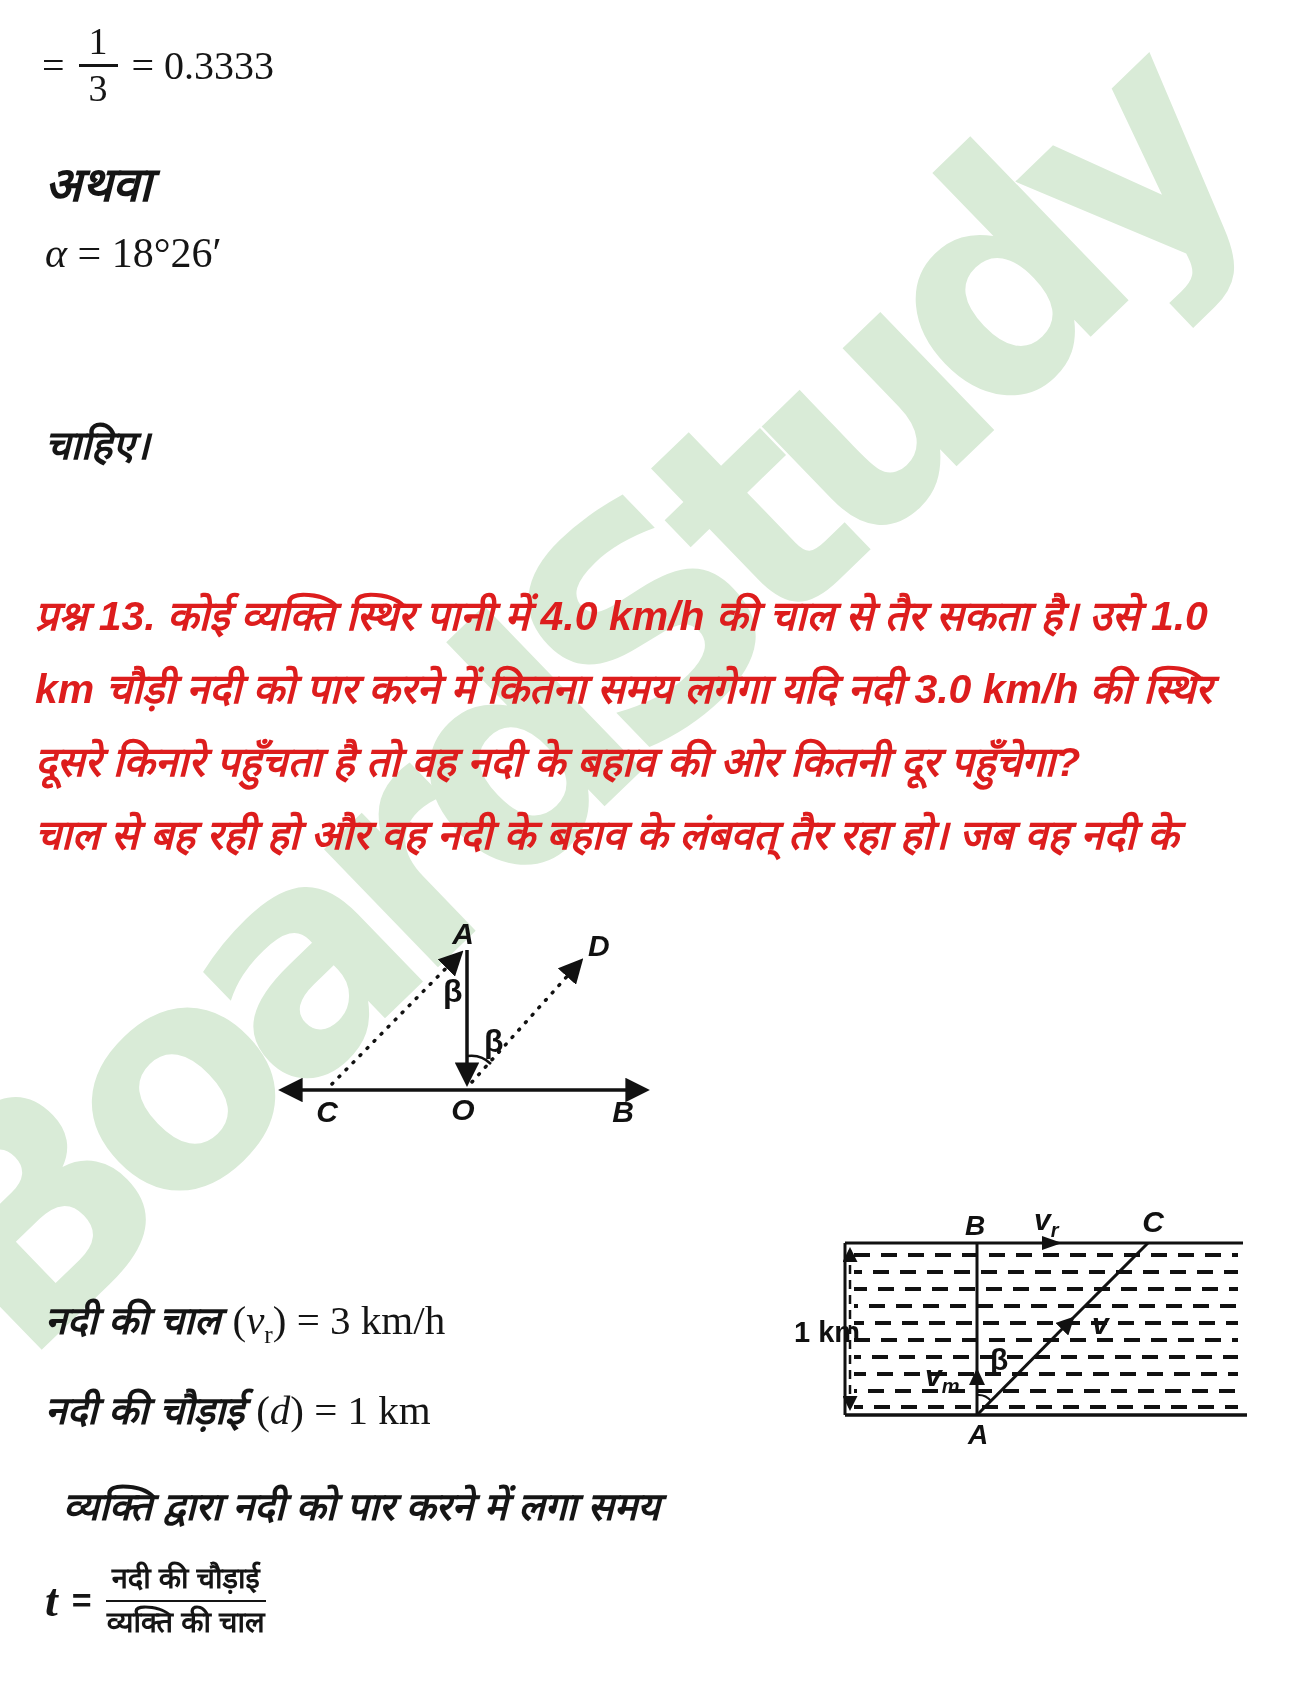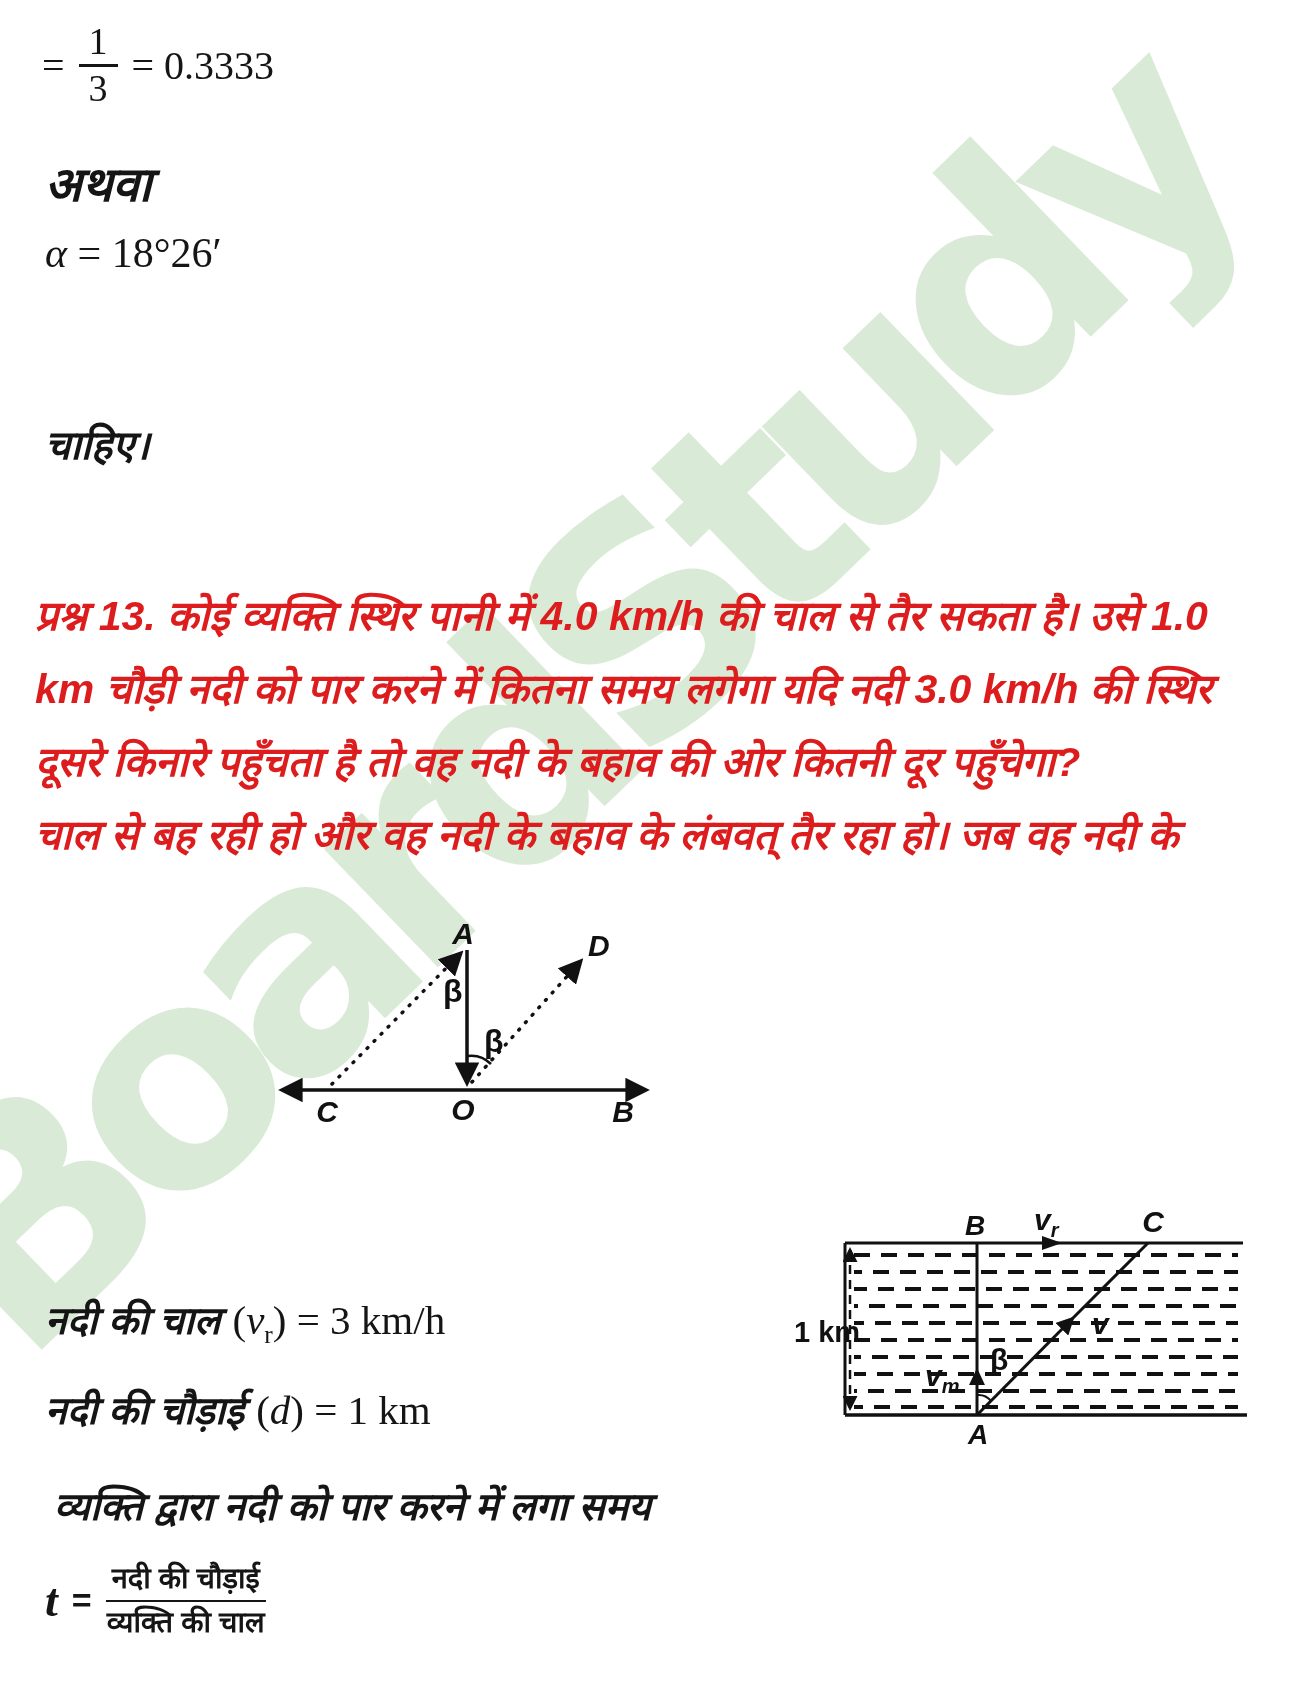--- a/index.html
+++ b/index.html
@@ -124,21 +124,21 @@
   <div class="layer row-base ans-line" style="left:45px;top:1292px;">
     <span class="hi">नदी की चाल</span>
     <span class="mt"><span>(</span><i>v</i><sub>r</sub><span>) = 3 km/h</span></span>
   </div>
 
   <div class="layer row-base ans-line" style="left:45px;top:1382px;">
     <span class="hi">नदी की चौड़ाई</span>
     <span class="mt"><span>(</span><i>d</i><span>) = 1 km</span></span>
   </div>
 
-  <div class="layer ans-line hi" style="left:54px;top:1478px;">व्यक्ति द्वारा नदी को पार करने में लगा समय</div>
+  <div class="layer ans-line hi" style="left:63px;top:1478px;">व्यक्ति द्वारा नदी को पार करने में लगा समय</div>
 
   <div class="layer row t-eq" style="left:45px;top:1560px;">
     <span class="tvar">t</span>
     <span style="font-weight:600;">=</span>
     <span class="frac">
       <span class="num hi-up">नदी की चौड़ाई</span>
       <span class="den hi-up">व्यक्ति की चाल</span>
     </span>
   </div>
 

